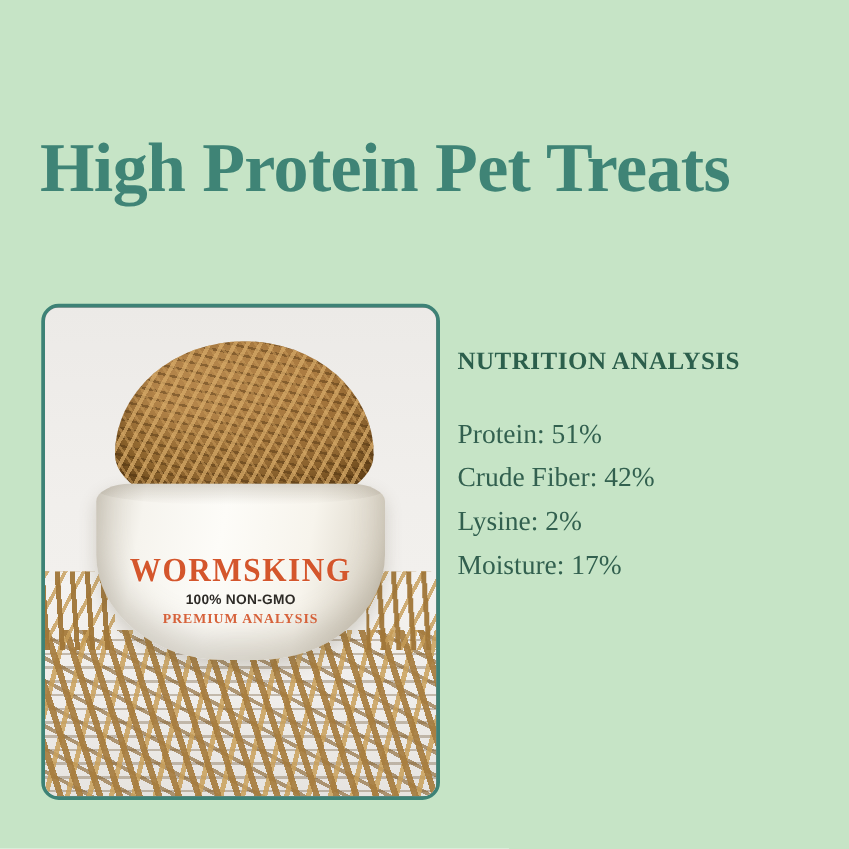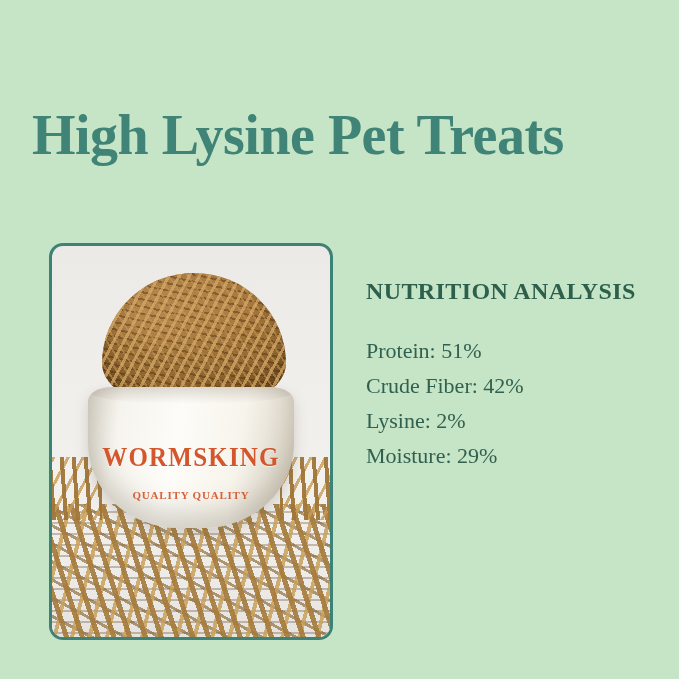--- a/index.html
+++ b/index.html
@@ -34,28 +34,27 @@
     letter-spacing: -0.5px;
     color: #3f8476;
     white-space: nowrap;
   }
 
   
   #photo-frame {
     position: absolute;
     left: 33px;
     top: 243px;
-    width: 284px;
+    width: 319px;
     height: 397px;
     border: 3px solid #3d8276;
     border-radius: 14px;
     box-sizing: border-box;
     overflow: hidden;
     background: #737373;
-    margin-left: 16px;
   }
   #photo {
     position: absolute;
     inset: 0;
     background:
       linear-gradient(180deg, #eceae7 0%, #f1efec 40%, #f3f1ee 72%, #eceae6 100%);
     overflow: hidden;
   }
 
   
@@ -192,21 +191,21 @@
 
   
   #nutrition-panel {
     position: absolute;
     left: 366px;
     top: 278px;
     width: 300px;
   }
   #nutrition-heading {
     font-family: "Liberation Serif", serif;
-    font-size: 24px;
+    font-size: 20px;
     font-weight: 700;
     letter-spacing: 0.4px;
     color: #2c5f4c;
     margin: 0 0 28px 0;
     white-space: nowrap;
   }
   .nutrition-list {
     list-style: none;
     margin: 0;
     padding: 0;
@@ -217,43 +216,44 @@
     line-height: 35px;
     color: #32604f;
     white-space: nowrap;
   }
 </style>
 </head>
 <body>
 
 <div id="poster">
 
-  <h1 id="page-title">High Lysine Pet Treats</h1>
+  <h1 id="page-title">High Protein Pet Treats</h1>
 
   <div id="photo-frame">
     <div id="photo">
       <div class="photo-table"></div>
 
       <div class="scatter"></div>
       <div class="pile left"></div>
       <div class="pile right"></div>
 
       <div class="heap"></div>
 
       <div class="bowl">
         <div class="bowl-rim"></div>
         <div class="bowl-brand">WORMSKING</div>
-        <div class="bowl-sub2">QUALITY QUALITY</div>
+        <div class="bowl-sub1">100% NON-GMO</div>
+        <div class="bowl-sub2">PREMIUM ANALYSIS</div>
       </div>
     </div>
   </div>
 
   <div id="nutrition-panel">
     <h2 id="nutrition-heading">NUTRITION ANALYSIS</h2>
     <ul class="nutrition-list">
       <li class="nutrition-item">Protein: 51%</li>
       <li class="nutrition-item">Crude Fiber: 42%</li>
       <li class="nutrition-item">Lysine: 2%</li>
-      <li class="nutrition-item">Moisture: 29%</li>
+      <li class="nutrition-item">Moisture: 17%</li>
     </ul>
   </div>
 
 </div>
 
 </body></html>

